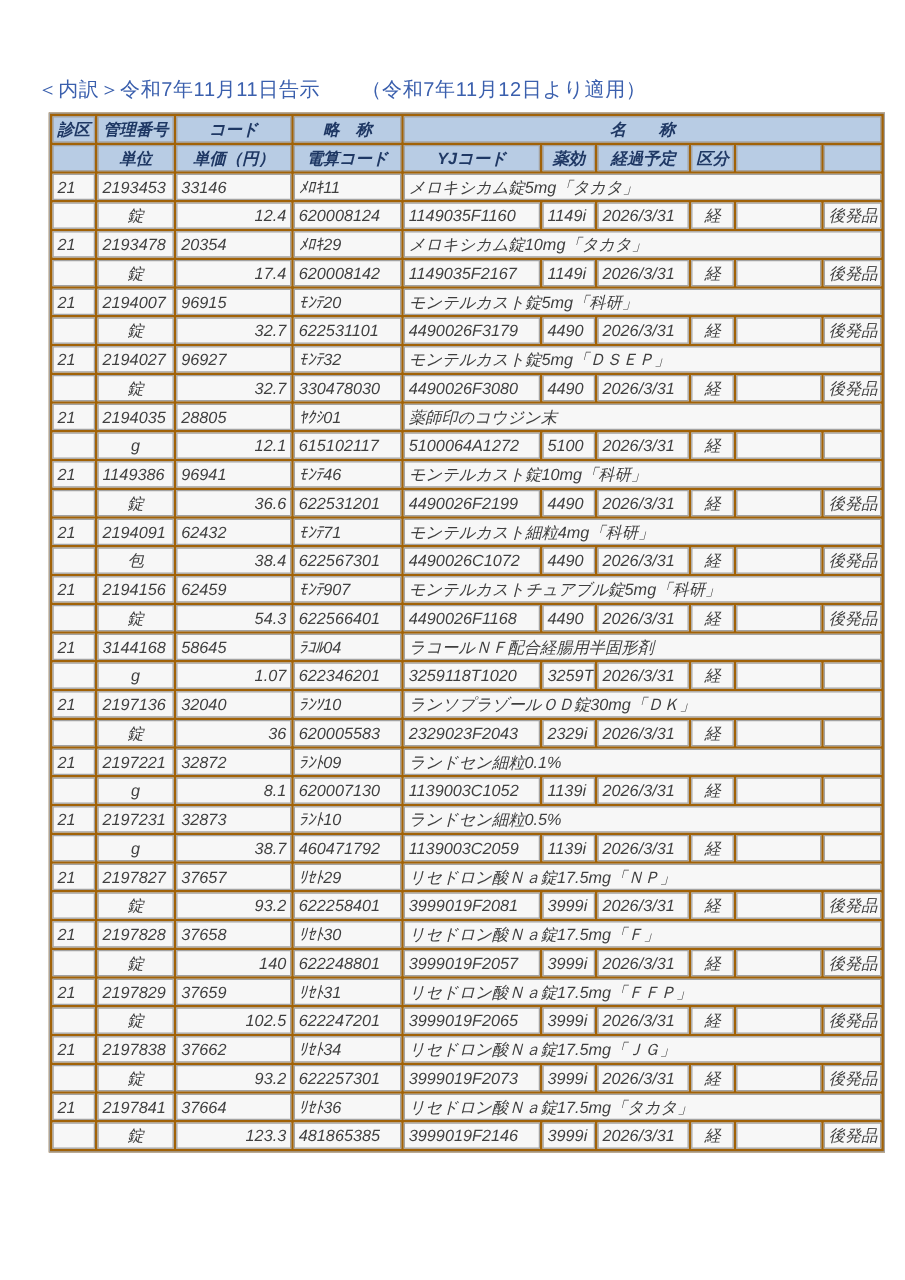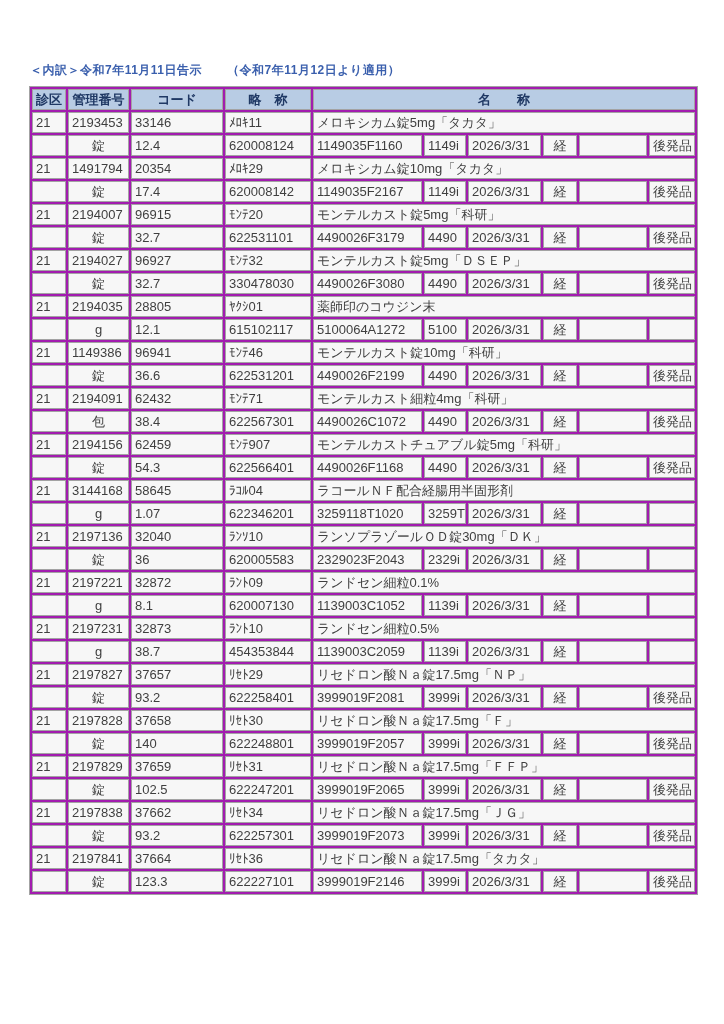--- a/index.html
+++ b/index.html
@@ -14,33 +14,34 @@
   * { box-sizing: border-box; }
   html, body { margin: 0; padding: 0; background: #ffffff; }
   body {
     width: 724px;
     height: 1024px;
     font-family: "Liberation Sans", "DejaVu Sans", sans-serif;
     overflow: hidden;
   }
   .page-title {
     margin: 62px 0 7px 30px;
-    font-size: 12px;
-    font-weight: bold;
+    font-size: 16px;
+    font-weight: normal;
     color: var(--title-text);
     letter-spacing: 0.5px;
   }
   table.price-table {
-    margin-left: 29px;
+    margin-left: 39px;
     border-collapse: separate;
     border-spacing: 2px;
     table-layout: fixed;
     width: 669px;
-    background: #a21caf;
+    background: #a16207;
     border: 1px solid var(--border);
+    font-style: italic;
   }
   .price-table th, .price-table td {
     border: 1px solid var(--border);
     height: 21px;
     padding: 0 3px;
     font-size: 13px;
     line-height: 19px;
     white-space: nowrap;
     overflow: hidden;
   }
@@ -49,21 +50,21 @@
     color: var(--header-text);
     font-weight: bold;
     text-align: center;
   }
   .price-table td {
     background: var(--cell-bg);
     color: var(--body-text);
   }
   .al { text-align: left; }
   .ac { text-align: center; }
-  .ar { }
+  .ar { text-align: right; }
   .red { color: var(--accent-red); }
 </style>
 </head>
 <body>
 
 <div class="page-title">＜内訳＞令和7年11月11日告示　　（令和7年11月12日より適用）</div>
 
 <table class="price-table">
   <colgroup>
     <col style="width:34px">
@@ -78,20 +79,32 @@
       <col style="width:46px">
   </colgroup>
   <thead>
     <tr>
       <th>診区</th>
       <th>管理番号</th>
       <th>コード</th>
       <th>略　称</th>
       <th colspan="6">名　　称</th>
     </tr>
+    <tr>
+      <th></th>
+      <th>単位</th>
+      <th>単価（円）</th>
+      <th>電算コード</th>
+      <th>YJコード</th>
+      <th>薬効</th>
+      <th>経過予定</th>
+      <th>区分</th>
+      <th></th>
+      <th></th>
+    </tr>
   </thead>
   <tbody>
   <tr>
     <td class="al">21</td>
     <td class="al">2193453</td>
     <td class="al">33146</td>
     <td class="al">ﾒﾛｷ11</td>
     <td class="al" colspan="6">メロキシカム錠5mg「タカタ」</td>
   </tr>
   <tr>
@@ -102,21 +115,21 @@
     <td class="al">1149035F1160</td>
     <td class="al">1149i</td>
     <td class="al">2026/3/31</td>
     <td class="ac red">経</td>
     <td></td>
     <td class="al">後発品</td>
   </tr>
 
   <tr>
     <td class="al">21</td>
-    <td class="al">1491794</td>
+    <td class="al">2193478</td>
     <td class="al">20354</td>
     <td class="al">ﾒﾛｷ29</td>
     <td class="al" colspan="6">メロキシカム錠10mg「タカタ」</td>
   </tr>
   <tr>
     <td></td>
     <td class="ac">錠</td>
     <td class="ar">17.4</td>
     <td class="al">620008142</td>
     <td class="al">1149035F2167</td>
@@ -311,21 +324,21 @@
     <td class="al">21</td>
     <td class="al">2197231</td>
     <td class="al">32873</td>
     <td class="al">ﾗﾝﾄ10</td>
     <td class="al" colspan="6">ランドセン細粒0.5%</td>
   </tr>
   <tr>
     <td></td>
     <td class="ac">g</td>
     <td class="ar">38.7</td>
-    <td class="al">454353844</td>
+    <td class="al">460471792</td>
     <td class="al">1139003C2059</td>
     <td class="al">1139i</td>
     <td class="al">2026/3/31</td>
     <td class="ac red">経</td>
     <td></td>
     <td class="al"></td>
   </tr>
 
   <tr>
     <td class="al">21</td>
@@ -411,21 +424,21 @@
     <td class="al">21</td>
     <td class="al">2197841</td>
     <td class="al">37664</td>
     <td class="al">ﾘｾﾄ36</td>
     <td class="al" colspan="6">リセドロン酸Ｎａ錠17.5mg「タカタ」</td>
   </tr>
   <tr>
     <td></td>
     <td class="ac">錠</td>
     <td class="ar">123.3</td>
-    <td class="al">622227101</td>
+    <td class="al">481865385</td>
     <td class="al">3999019F2146</td>
     <td class="al">3999i</td>
     <td class="al">2026/3/31</td>
     <td class="ac red">経</td>
     <td></td>
     <td class="al">後発品</td>
   </tr>
 </tbody>
 </table>
 

